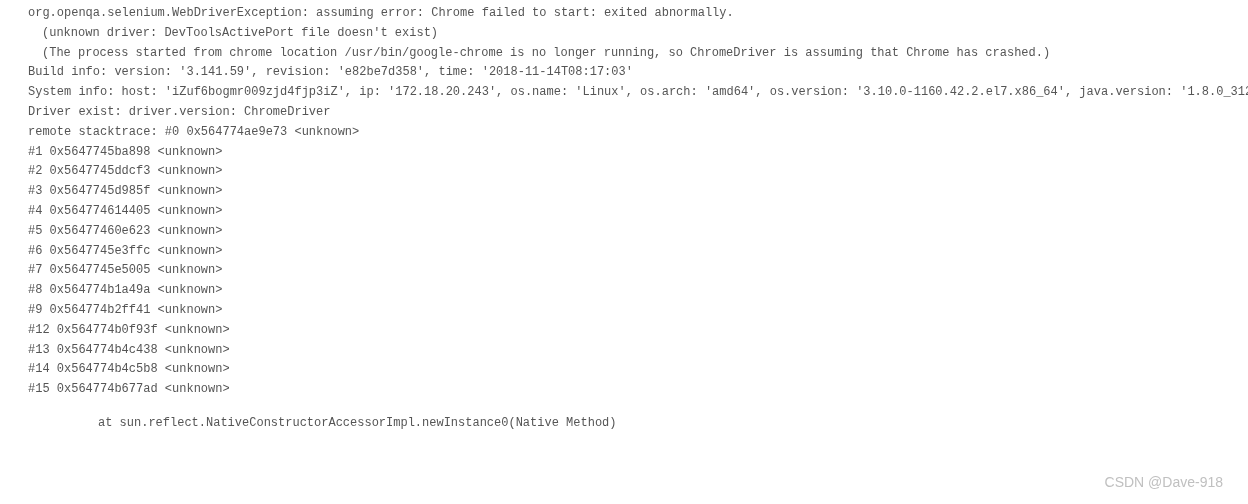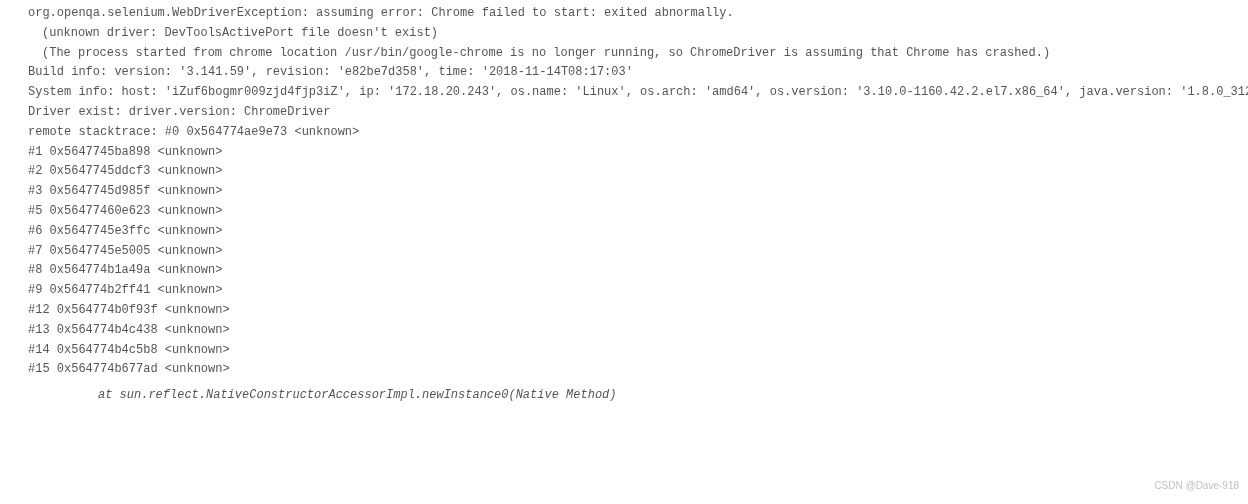--- a/index.html
+++ b/index.html
@@ -11,45 +11,46 @@
       background: #fff;
       padding: 4px 0 4px 28px;
       white-space: nowrap;
       overflow: hidden;
       position: relative;
       width: 1248px;
       height: 504px;
     }
     .log-line { display: block; }
     .indent-1 { padding-left: 14px; }
-    .at-line { padding-left: 70px; margin-top: 6px; font-style: italic; }
+    .at-line { padding-left: 70px; margin-top: 14px; }
     .watermark {
       position: absolute;
-      right: 9px;
+      right: 25px;
       bottom: 10px;
       color: #c0c0c0;
       font-family: Arial, sans-serif;
-      font-size: 10px;
+      font-size: 14px;
       pointer-events: none;
     }
   </style>
 </head>
 <body>
 
 <div id="log-container">
     <div class="log-line">org.openqa.selenium.WebDriverException: assuming error: Chrome failed to start: exited abnormally.</div>
     <div class="log-line indent-1">(unknown driver: DevToolsActivePort file doesn't exist)</div>
     <div class="log-line indent-1">(The process started from chrome location /usr/bin/google-chrome is no longer running, so ChromeDriver is assuming that Chrome has crashed.)</div>
     <div class="log-line">Build info: version: '3.141.59', revision: 'e82be7d358', time: '2018-11-14T08:17:03'</div>
     <div class="log-line">System info: host: 'iZuf6bogmr009zjd4fjp3iZ', ip: '172.18.20.243', os.name: 'Linux', os.arch: 'amd64', os.version: '3.10.0-1160.42.2.el7.x86_64', java.version: '1.8.0_312'</div>
     <div class="log-line">Driver exist: driver.version: ChromeDriver</div>
     <div class="log-line">remote stacktrace: #0 0x564774ae9e73 &lt;unknown&gt;</div>
     <div class="log-line">#1 0x5647745ba898 &lt;unknown&gt;</div>
     <div class="log-line">#2 0x5647745ddcf3 &lt;unknown&gt;</div>
     <div class="log-line">#3 0x5647745d985f &lt;unknown&gt;</div>
+    <div class="log-line">#4 0x564774614405 &lt;unknown&gt;</div>
     <div class="log-line">#5 0x56477460e623 &lt;unknown&gt;</div>
     <div class="log-line">#6 0x5647745e3ffc &lt;unknown&gt;</div>
     <div class="log-line">#7 0x5647745e5005 &lt;unknown&gt;</div>
     <div class="log-line">#8 0x564774b1a49a &lt;unknown&gt;</div>
     <div class="log-line">#9 0x564774b2ff41 &lt;unknown&gt;</div>
     <div class="log-line">#12 0x564774b0f93f &lt;unknown&gt;</div>
     <div class="log-line">#13 0x564774b4c438 &lt;unknown&gt;</div>
     <div class="log-line">#14 0x564774b4c5b8 &lt;unknown&gt;</div>
     <div class="log-line">#15 0x564774b677ad &lt;unknown&gt;</div>
   </div>

